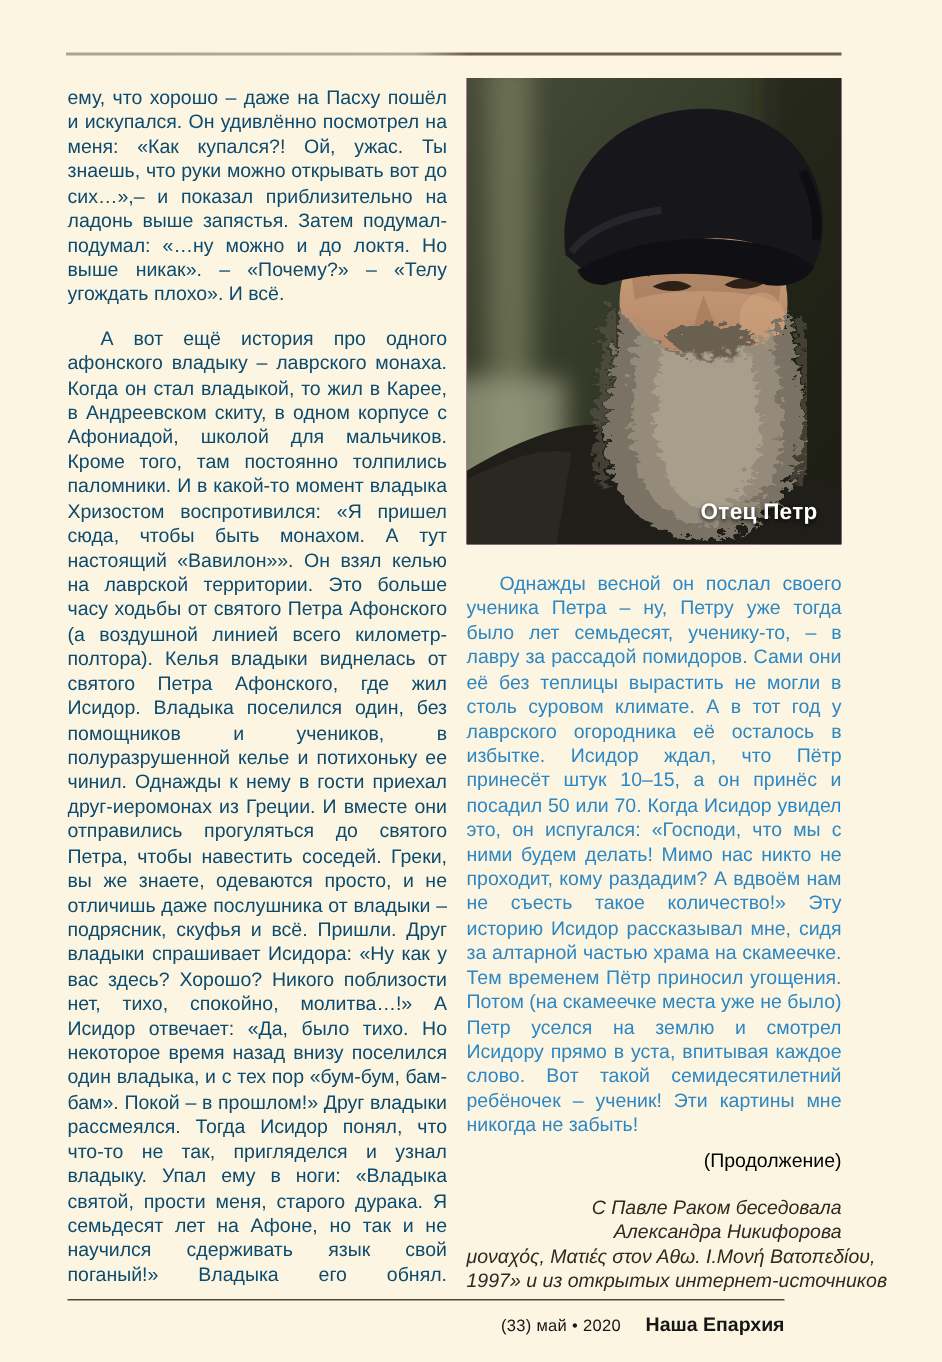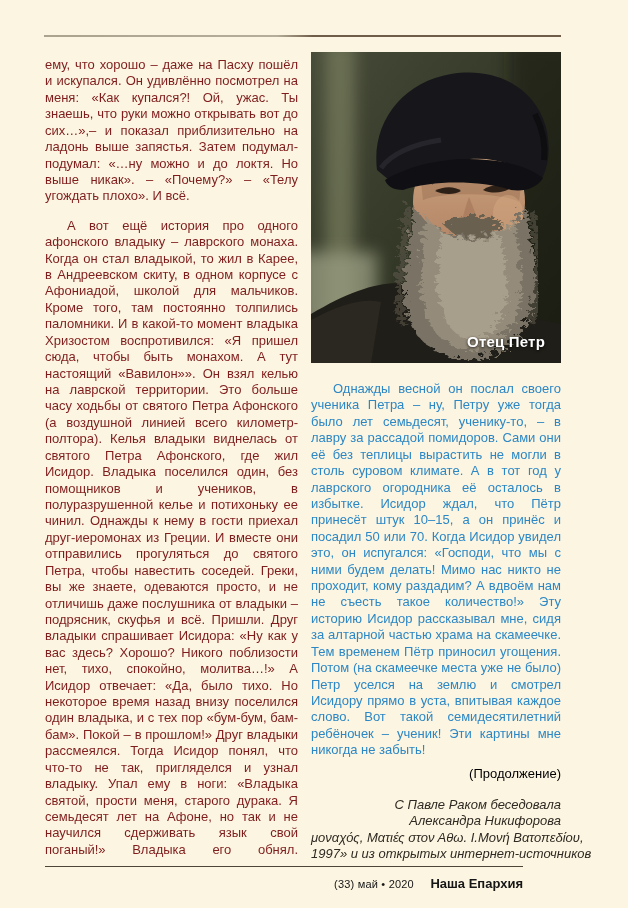--- a/index.html
+++ b/index.html
@@ -3,21 +3,21 @@
 <meta charset="utf-8">
 <style>
   html,body{margin:0;padding:0;}
   body{width:628px;height:908px;overflow:hidden;
        font-family:"Liberation Sans","DejaVu Sans",sans-serif;}
   .page{position:relative;width:628px;height:908px;background:#fcf5e1;}
 
   .top-rule{position:absolute;left:44px;top:35px;width:517px;height:2px;
     background:linear-gradient(to right,#aba38e 0%,#b5ad99 45%,#6f5d49 52%,#6f5d49 100%);}
 
-  .col{position:absolute;text-align:justify;color:#7f1d1d;
+  .col{position:absolute;text-align:justify;color:#0c4a6e;
        font-size:13px;line-height:16.42px;letter-spacing:0;}
   .col p{margin:0;}
 
   .left-col{left:45px;top:57px;width:253px;height:802px;overflow:hidden;}
   .left-col p.indent{text-indent:22px;margin-top:13px;}
 
   .photo-wrap{position:absolute;left:311px;top:52px;width:250px;height:311px;
      overflow:hidden;background:#701a75;}
   .photo-wrap svg{display:block;width:250px;height:311px;}
   .photo-caption{position:absolute;right:16px;bottom:13px;color:#ffffff;

